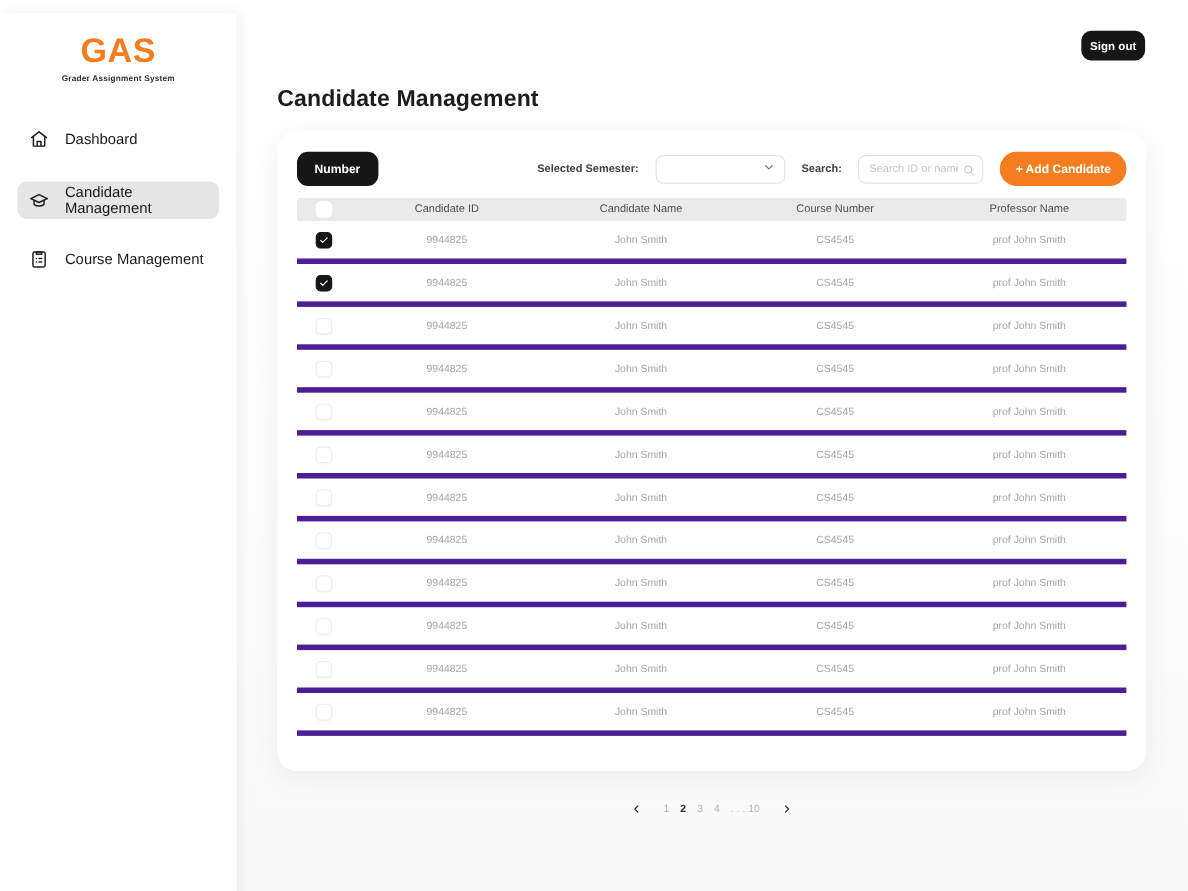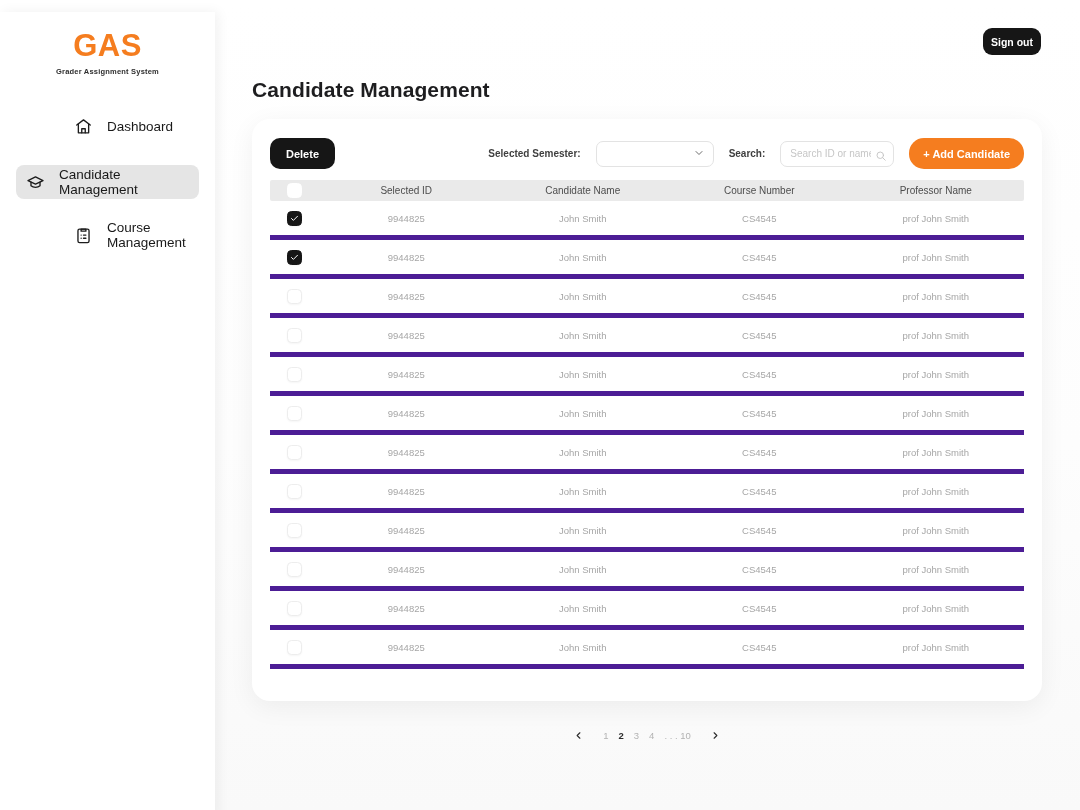--- a/index.html
+++ b/index.html
@@ -7,21 +7,21 @@
     font-family:"Liberation Sans", sans-serif; }
 
   
   .sidebar { position:absolute; left:0; top:12px; width:215px; height:810px;
     background:#ffffff; box-shadow:3px 0 12px rgba(0,0,0,0.06); z-index:5; }
   .logo-block { padding-top:16px; text-align:center; }
   .logo { font-size:31px; font-weight:800; letter-spacing:0.5px; color:#f57d1f; }
   .logo-sub { margin-top:3px; font-size:7.5px; font-weight:700; color:#2e2e2e; letter-spacing:0.2px; }
   .nav { margin-top:33px; }
   .nav-item { display:flex; align-items:center; height:34px; padding-left:26px; gap:14px;
-    cursor:pointer;margin-left:48px; }
+    cursor:pointer; }
   .nav-item .label { font-size:13.5px; color:#191919; }
   .nav-item.active { margin:0 16px; padding-left:10px; background:#e5e5e5; border-radius:8px; }
   .nav-item.m2 { margin-top:22px; }
   .nav-item.m3 { margin-top:19px; }
   .nav-item.m4 { margin-top:13px; }
   .nav-icon { width:19px; height:19px; flex:0 0 19px; display:flex; align-items:center; }
   .nav-icon svg { width:19px; height:19px; stroke:#1c1c1c; fill:none; stroke-width:1.7;
     stroke-linecap:round; stroke-linejoin:round; }
 
   
@@ -129,21 +129,21 @@
   </nav>
 </aside>
 
 <main class="main">
   <button class="signout-btn">Sign out</button>
 
   <h1 class="page-title">Candidate Management</h1>
 
   <section class="card">
     <div class="toolbar">
-      <button class="delete-btn">Delete</button>
+      <button class="delete-btn">Number</button>
       <div class="tb-right">
         <span class="tb-label">Selected Semester:</span>
         <div class="semester-select">
           <span></span>
           <span>
             <svg viewBox="0 0 24 24">
                 <polyline points="6 9 12 15 18 9"></polyline>
               </svg>
           </span>
         </div>
@@ -161,21 +161,21 @@
       </div>
     </div>
 
     <div class="table">
       <div class="thead">
         <div class="col-check">
           <span class="checkbox header-check">
             
           </span>
         </div>
-        <div class="col">Selected ID</div>
+        <div class="col">Candidate ID</div>
         <div class="col">Candidate Name</div>
         <div class="col">Course Number</div>
         <div class="col">Professor Name</div>
       </div>
 
       <div class="tbody">
 
           <div class="trow">
             <div class="col-check">
               <span class="checkbox checked">

